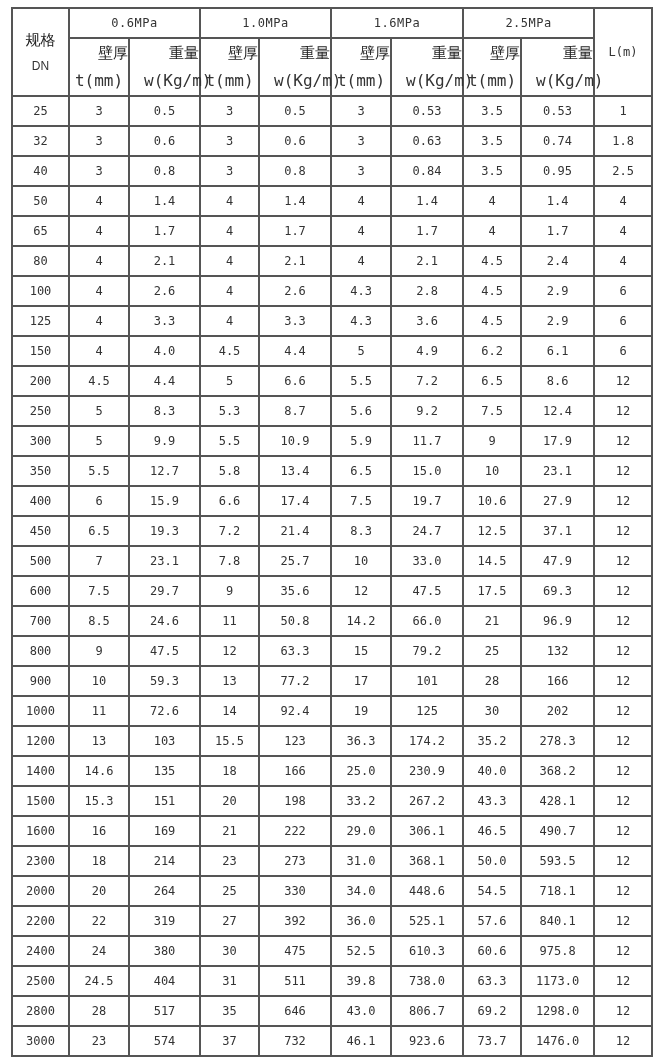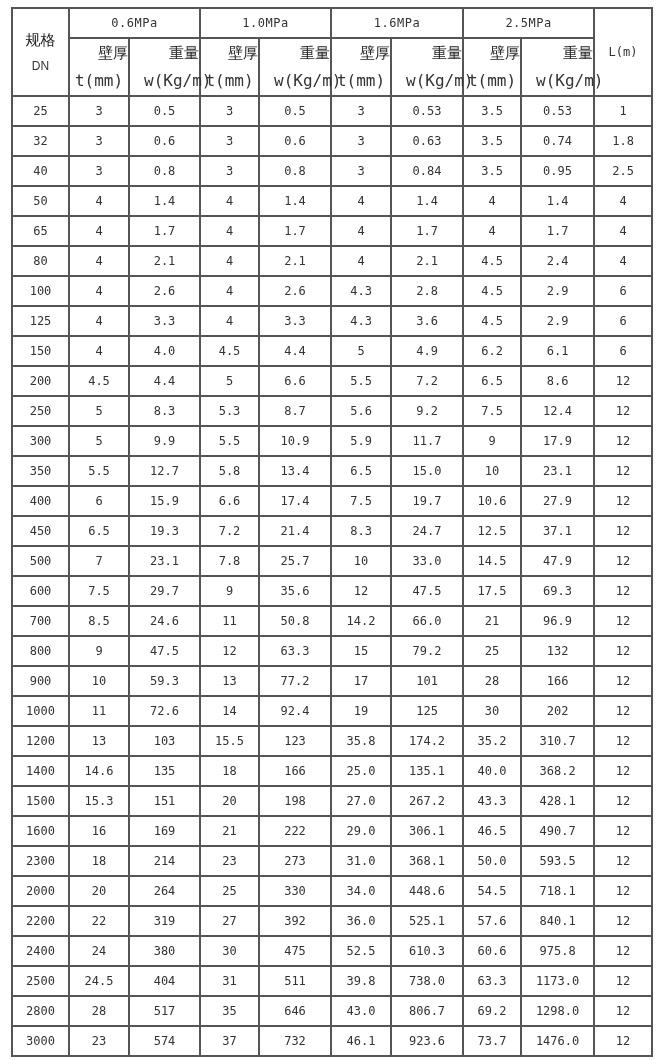--- a/index.html
+++ b/index.html
@@ -343,45 +343,45 @@
         <td>30</td>
         <td>202</td>
         <td>12</td>
       </tr>
       <tr>
         <td class="dn">1200</td>
         <td>13</td>
         <td>103</td>
         <td>15.5</td>
         <td>123</td>
-        <td>35.8</td>
+        <td>36.3</td>
         <td>174.2</td>
         <td>35.2</td>
-        <td>310.7</td>
+        <td>278.3</td>
         <td>12</td>
       </tr>
       <tr>
         <td class="dn">1400</td>
         <td>14.6</td>
         <td>135</td>
         <td>18</td>
         <td>166</td>
         <td>25.0</td>
-        <td>135.1</td>
+        <td>230.9</td>
         <td>40.0</td>
         <td>368.2</td>
         <td>12</td>
       </tr>
       <tr>
         <td class="dn">1500</td>
         <td>15.3</td>
         <td>151</td>
         <td>20</td>
         <td>198</td>
-        <td>27.0</td>
+        <td>33.2</td>
         <td>267.2</td>
         <td>43.3</td>
         <td>428.1</td>
         <td>12</td>
       </tr>
       <tr>
         <td class="dn">1600</td>
         <td>16</td>
         <td>169</td>
         <td>21</td>

